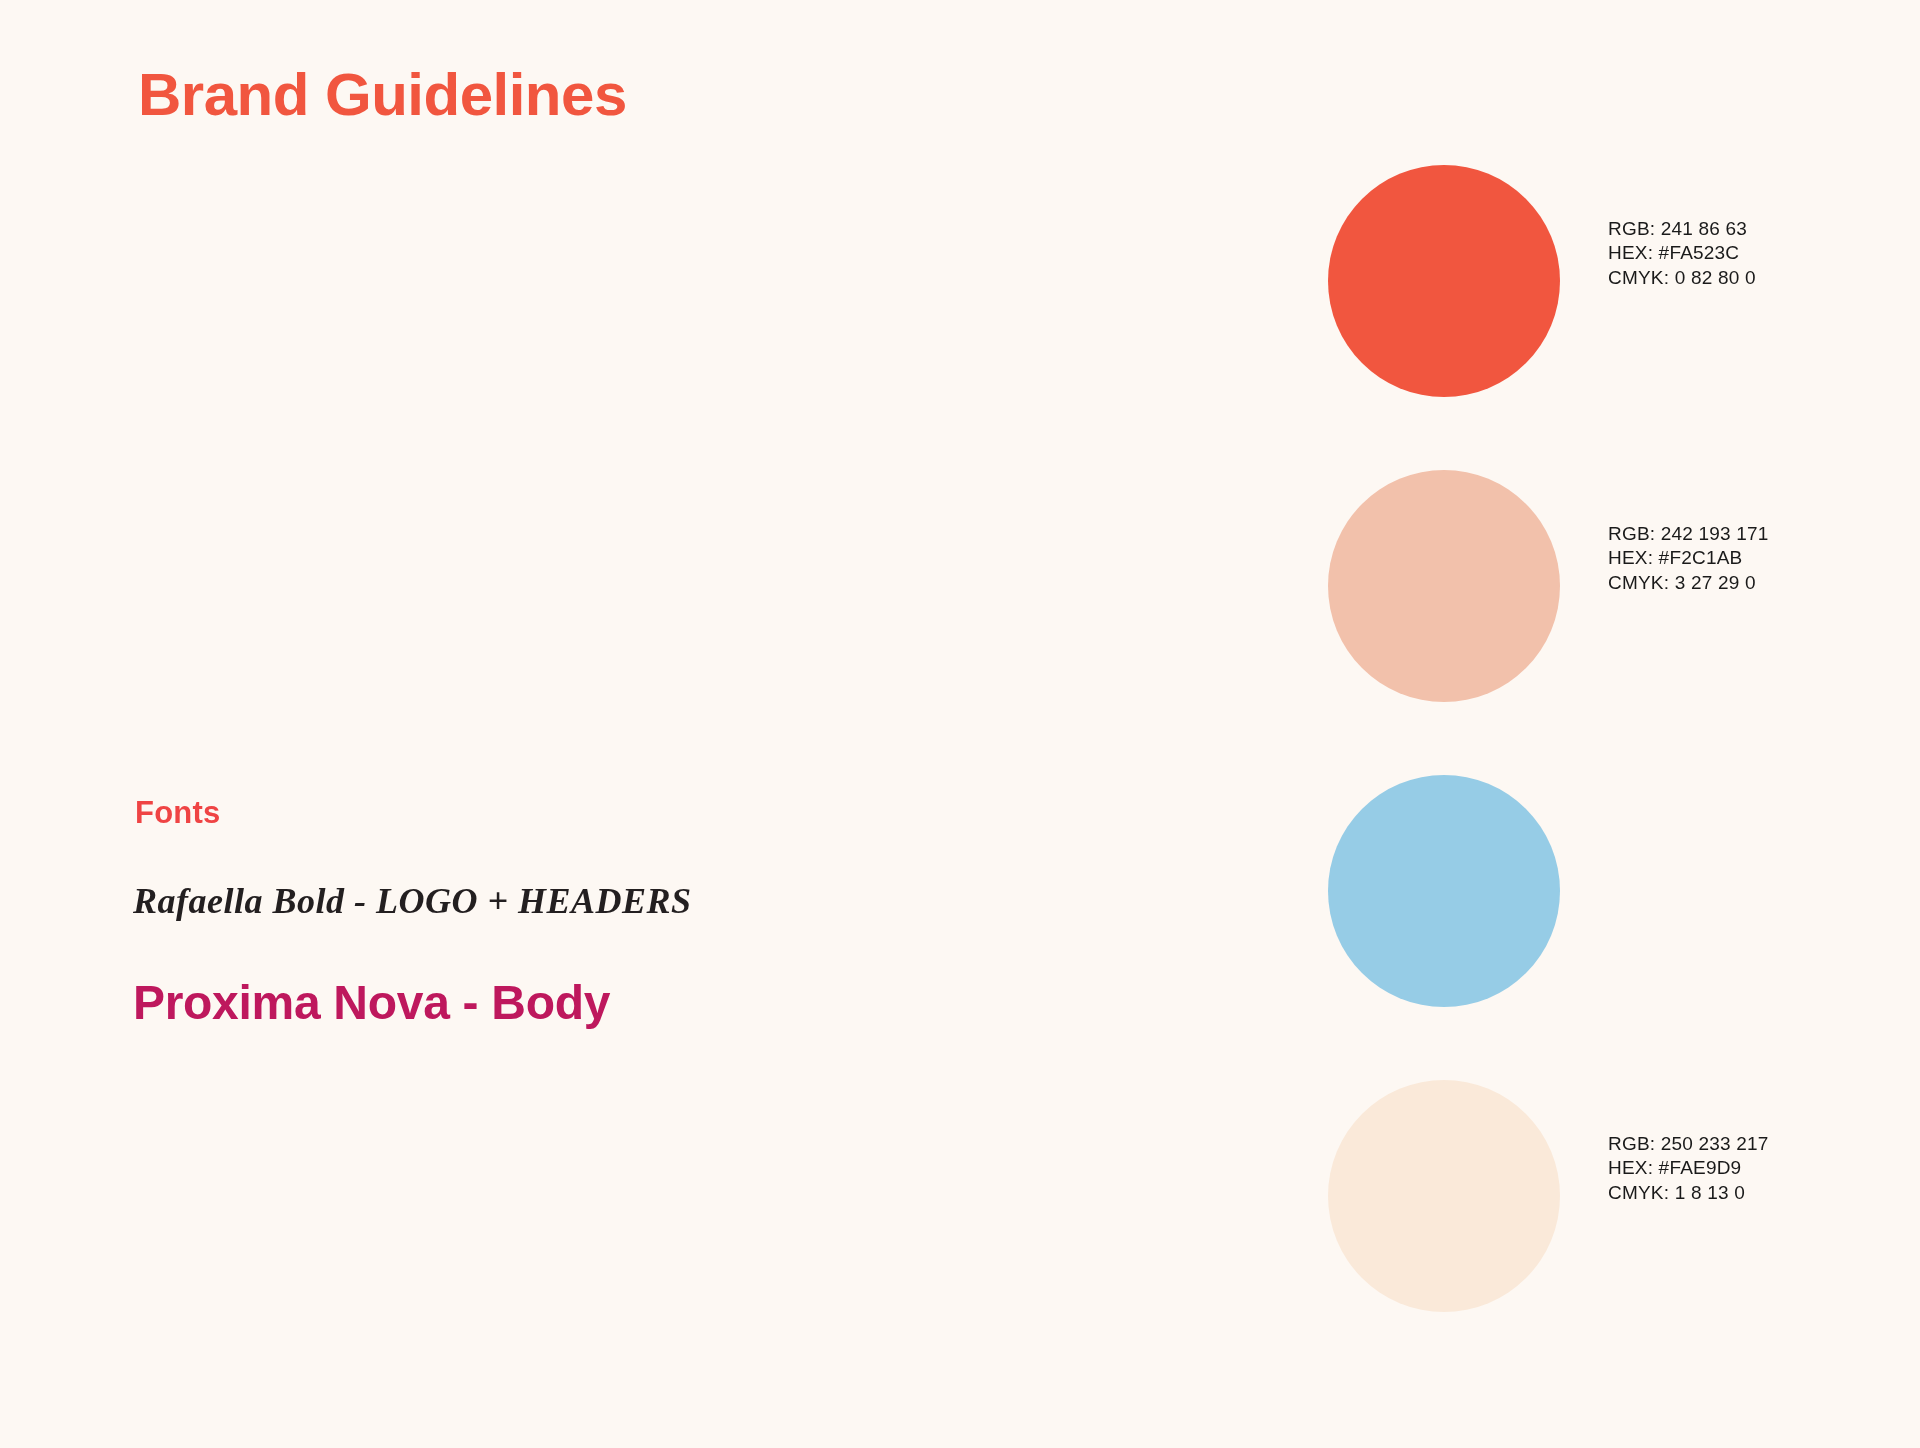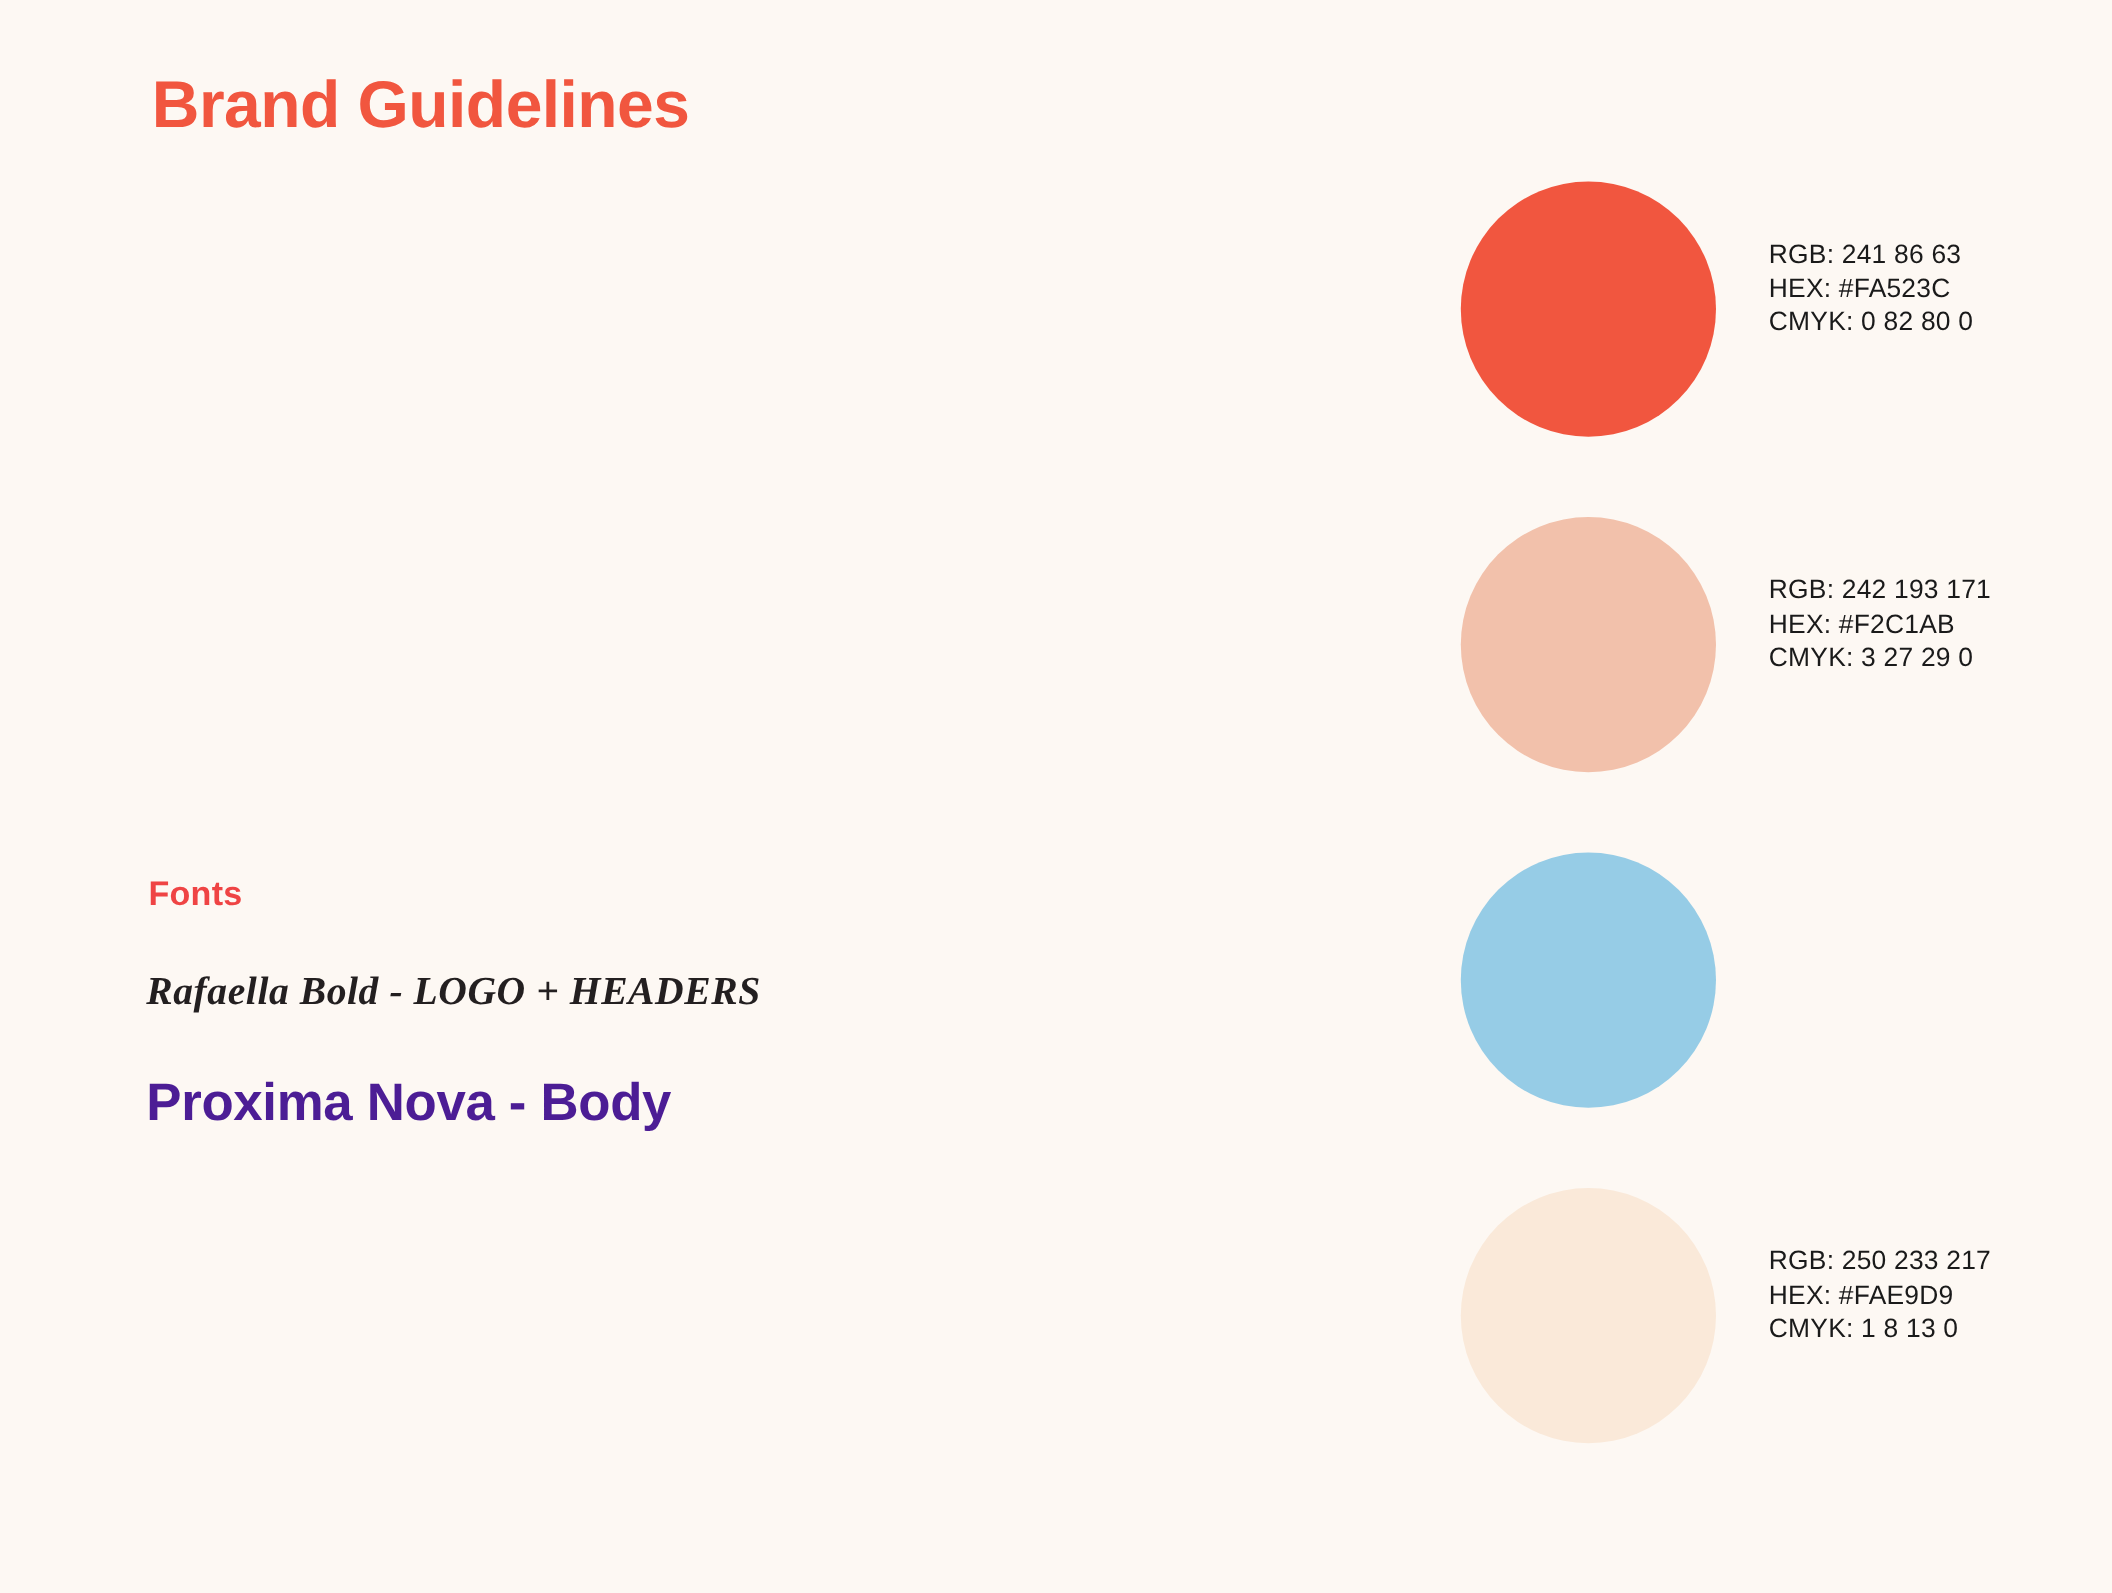--- a/index.html
+++ b/index.html
@@ -106,42 +106,42 @@
     left: 0;
     top: 0;
     width: 232px;
     height: 232px;
     border-radius: 50%;
   }
   .swatch-info {
     position: absolute;
     left: 280px;
     top: 52px;
-    font-size: 24px;
+    font-size: 19px;
     line-height: 1.28;
     color: #1A1A1A;
     white-space: nowrap;
   }
   .swatch-info div {
     letter-spacing: 0.2px;
   }
 </style>
 </head>
 <body style="background: rgb(253, 248, 243);">
 
 <div class="page" style="background: rgb(253, 248, 243);">
 
   <div class="page-title" style="color: rgb(241, 86, 63);">Brand Guidelines</div>
 
 
   <div class="fonts-heading" style="color: #ef4444;">Fonts</div>
 
   <div class="font-sample-display" style="color: rgb(35, 31, 32);">Rafaella Bold - LOGO + HEADERS</div>
 
-  <div class="font-sample-body" style="color: #4c1d95; text-align: right;">Proxima Nova - Body</div>
+  <div class="font-sample-body" style="color: #be185d; text-align: right;">Proxima Nova - Body</div>
 
   <div class="palette">
 
     <div class="swatch-row">
       <div class="swatch-circle" style="background: rgb(241, 86, 63);"></div>
       <div class="swatch-info">
         <div>RGB: 241 86 63</div>
         <div>HEX: #FA523C</div>
         <div>CMYK: 0 82 80 0</div>
       </div>

